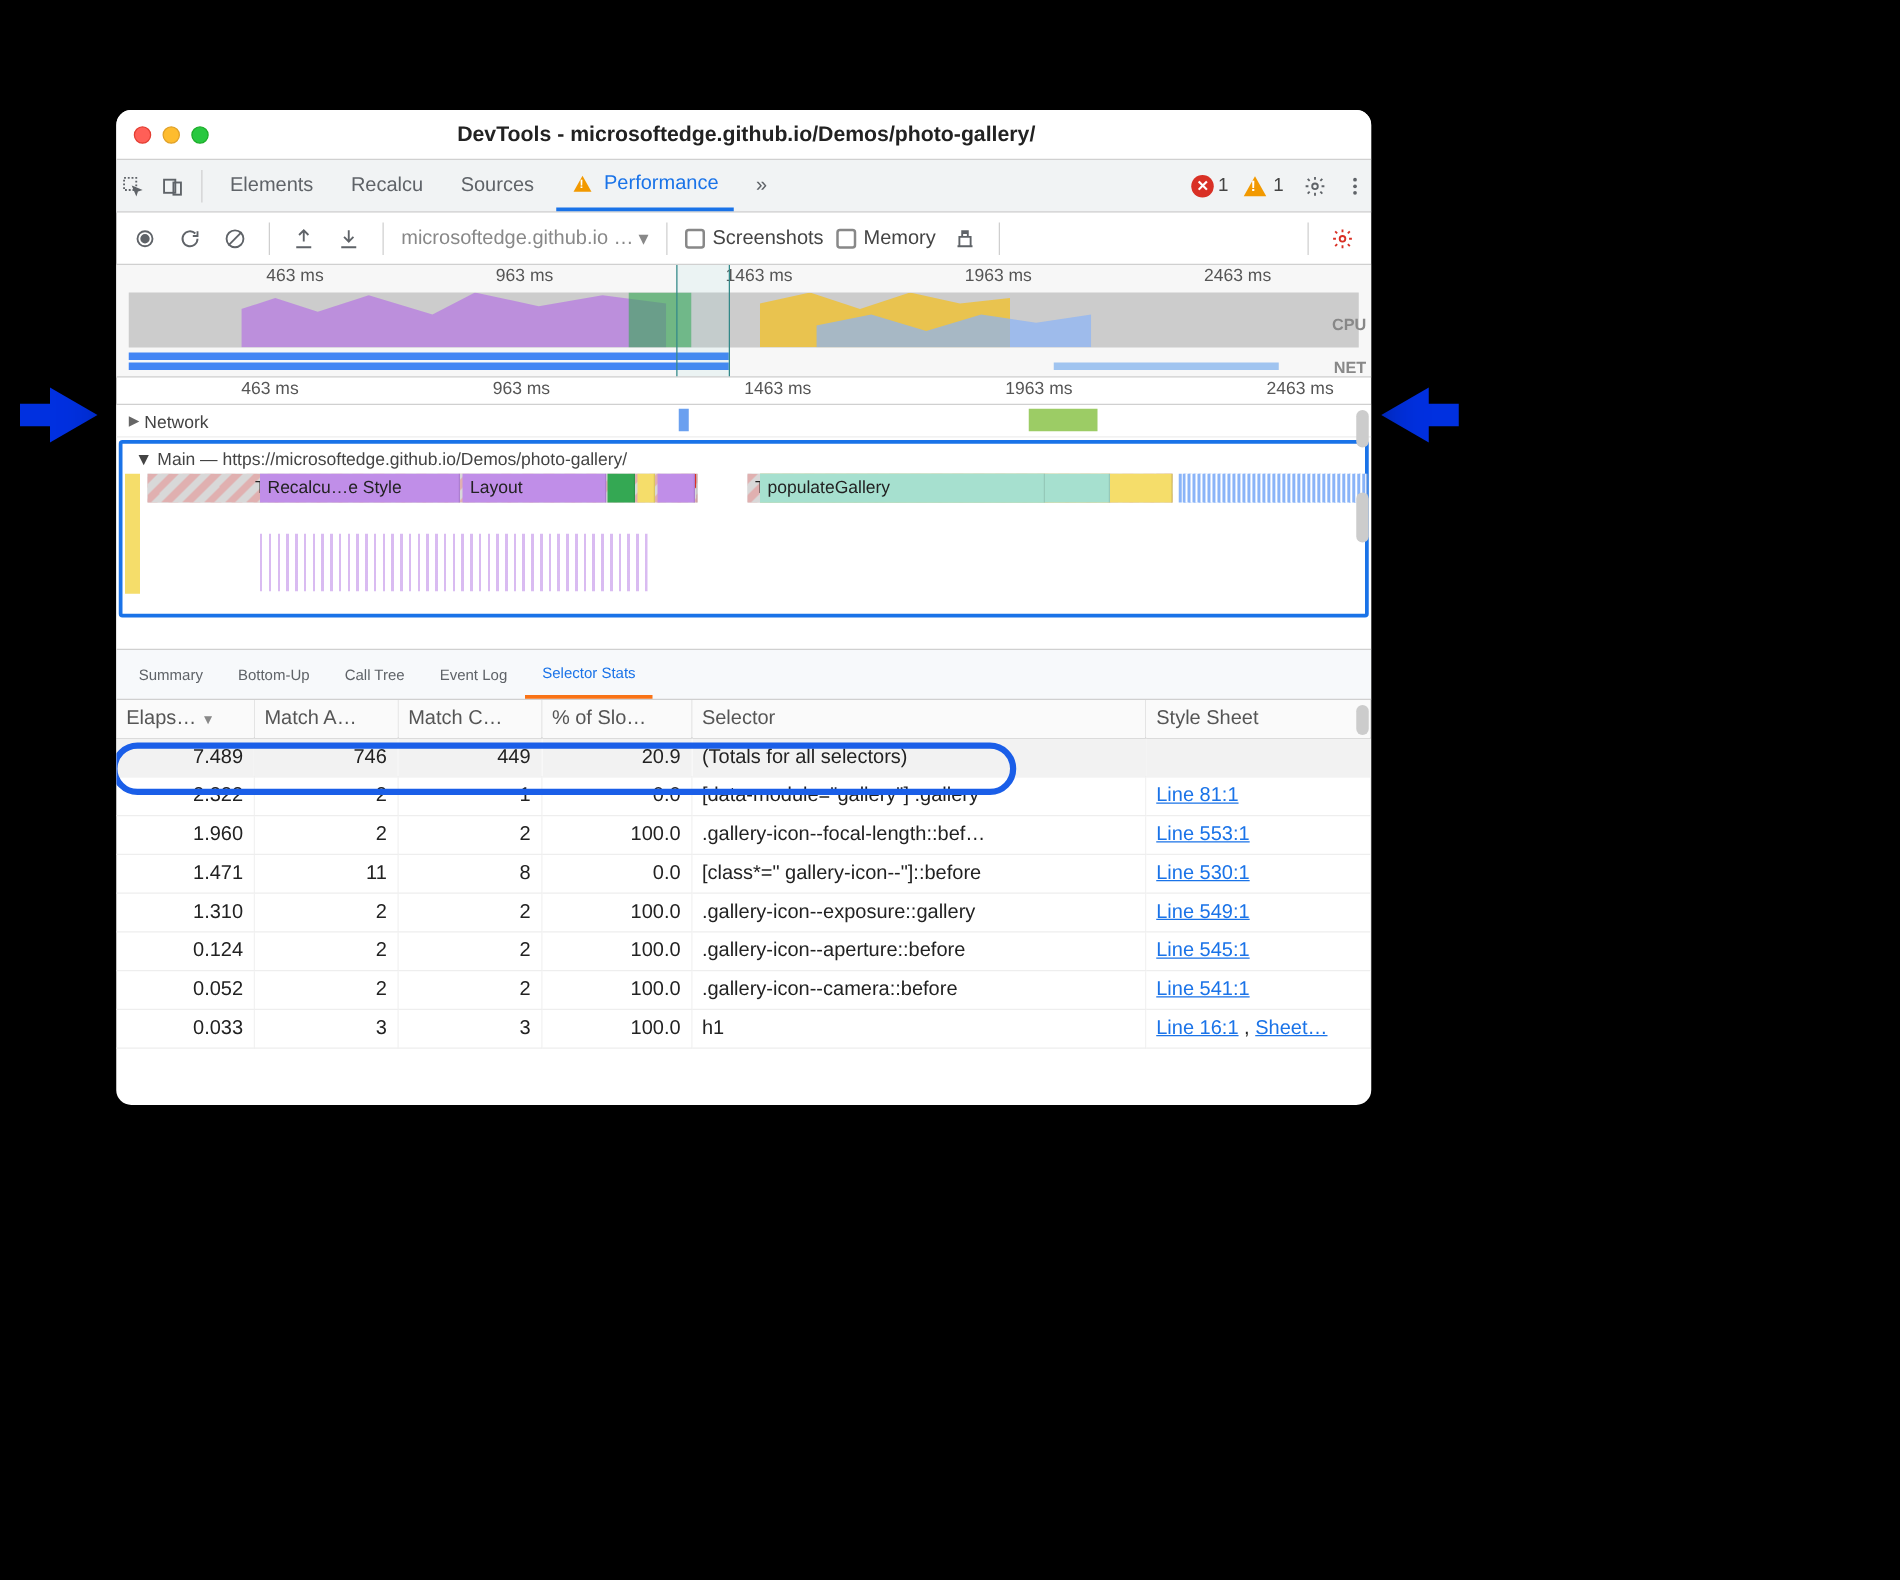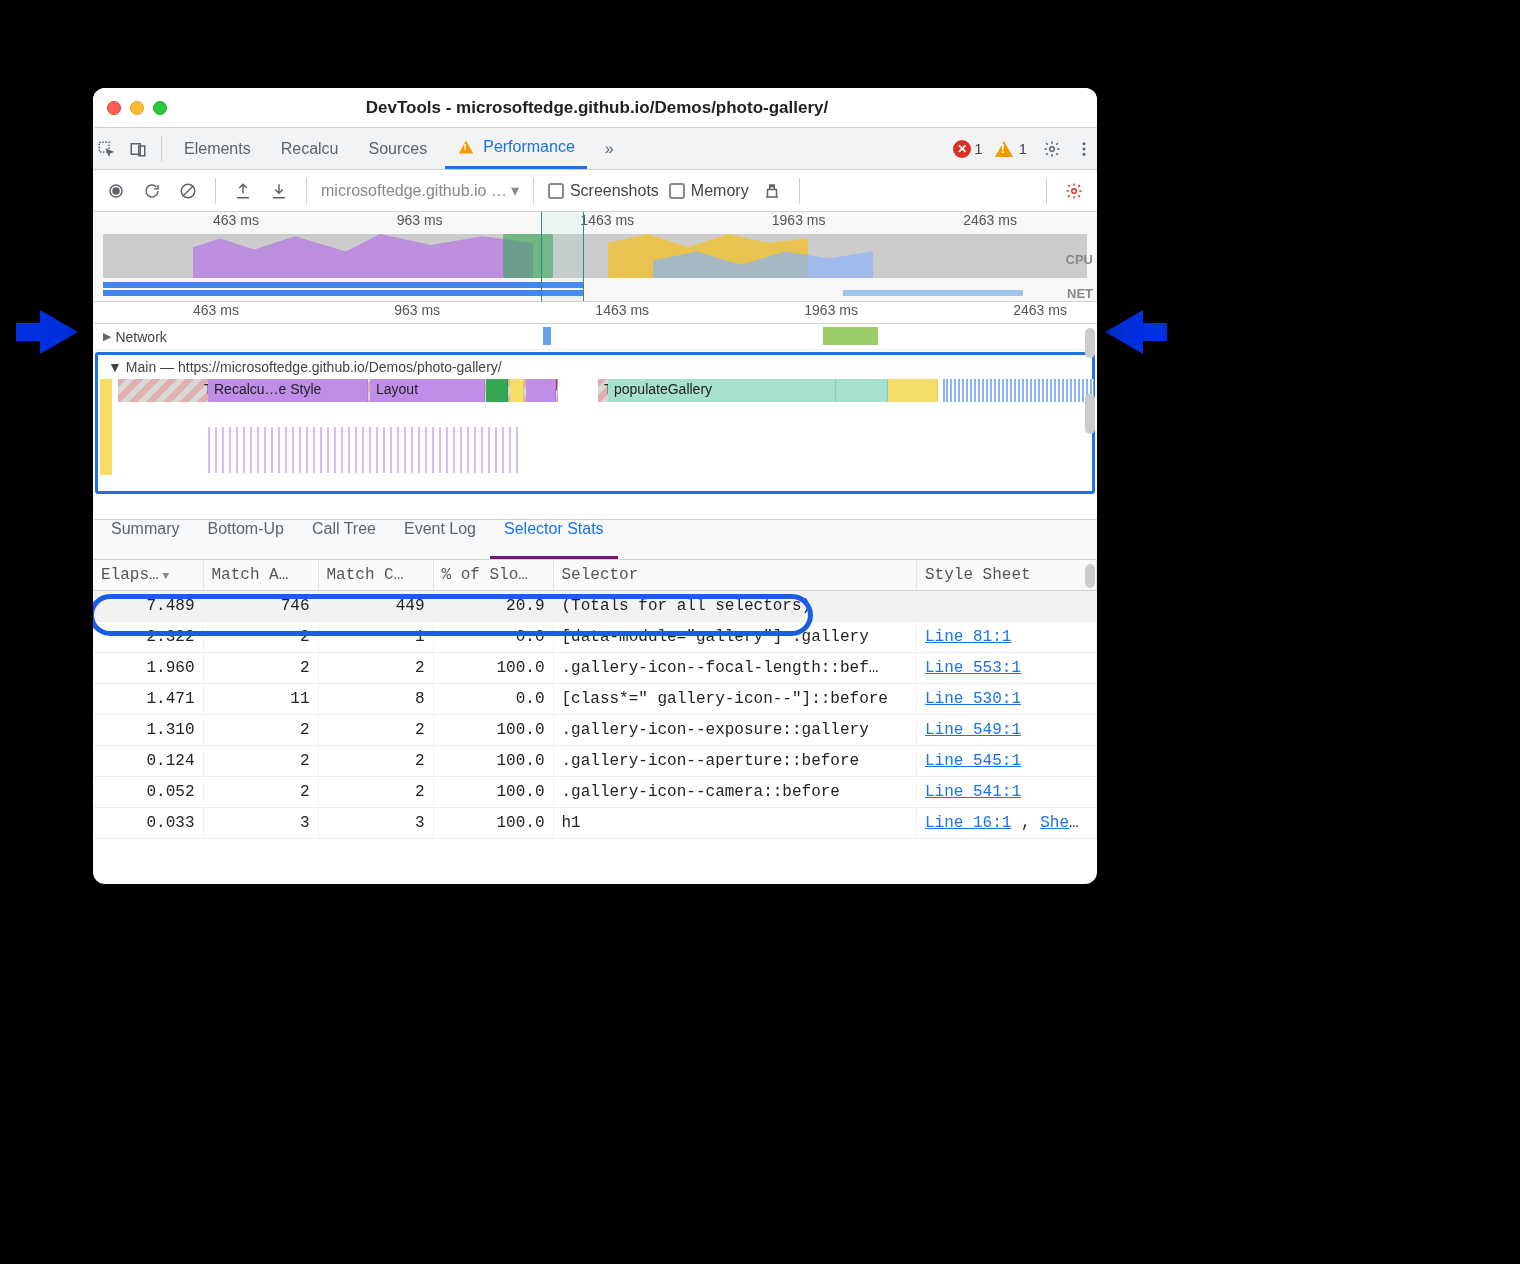--- a/index.html
+++ b/index.html
@@ -84,25 +84,25 @@
   .flame .net-marks .chunk { position:absolute; top:0; height:18px; background:#9ccc65; }
   .flame .main-section { border:3px solid #1a73e8; border-radius:3px; margin:2px; padding-bottom:4px;}
   .flame .main-header { padding:4px 10px; color:#444; display:flex; align-items:center; gap:4px;}
   .flame .bars { position:relative; height:108px; margin-left:20px; }
   .flame .bar { position:absolute; height:23px; font-size:14px; color:#222; padding:2px 6px; overflow:hidden; white-space:nowrap; text-overflow:ellipsis; border-right:1px solid rgba(0,0,0,.1);}
   .task{ background:#d8d8d8; background-image: repeating-linear-gradient(135deg,#e0b0b0 0,#e0b0b0 6px,#d8d8d8 6px,#d8d8d8 12px);}
   .purple{background:#c08ee8;} .yellow{background:#f5dd6a;} .teal{background:#a6e0cf;} .stripes{background:repeating-linear-gradient(90deg,#8ab4f8 0,#8ab4f8 2px,#fff 2px,#fff 4px);}
   .red-corner::before{content:"";position:absolute;top:0;right:0;border-top:12px solid #d93025;border-left:12px solid transparent;}
   
   .subtabs { height:40px; border-bottom:1px solid #d0d0d0; display:flex; align-items:center; padding:0 4px; background:#f7f9fb;}
-  .subtabs .stab { padding:0 14px; height:100%; display:flex; color:#5f6368; font-size:16px; }
-  .subtabs .stab.active { color:#1a73e8; border-bottom:3px solid #701a75; font-weight:500; }
+  .subtabs .stab { padding:0 14px; height:100%; display:flex; align-items:center; color:#5f6368; font-size:12px; }
+  .subtabs .stab.active { color:#1a73e8; border-bottom:3px solid #f97316; font-weight:500; }
   
   .table { flex:1; overflow:auto; font-size:16px; color:#222; }
-  .table table { width:100%; border-collapse:collapse; table-layout:fixed;font-family:Liberation Mono, monospace; }
+  .table table { width:100%; border-collapse:collapse; table-layout:fixed; }
   .table th { text-align:left; font-weight:400; color:#555; padding:6px 8px; border-bottom:1px solid #d0d0d0; border-right:1px solid #e4e4e4; background:#fafafa; position:relative; white-space:nowrap; overflow:hidden; text-overflow:ellipsis;}
   .table th .sort { font-size:11px; color:#888; margin-left:4px;}
   .table td { padding:6px 8px; border-bottom:1px solid #eee; border-right:1px solid #f2f2f2; white-space:nowrap; overflow:hidden; text-overflow:ellipsis;}
   .table td.num { text-align:right; font-variant-numeric: tabular-nums; }
   .table tr.total td { background:#f2f2f2; }
   .table a { color:#1a73e8; text-decoration:underline; }
   .highlight-ring { position:absolute; border:5px solid #1a5ee8; border-radius:24px; pointer-events:none; }
   
   .arrow { position:absolute; width:0; height:0; }
   .arrow.left { left:40px; top:310px; border-top:22px solid transparent; border-bottom:22px solid transparent; border-left:38px solid #0030e0;}

